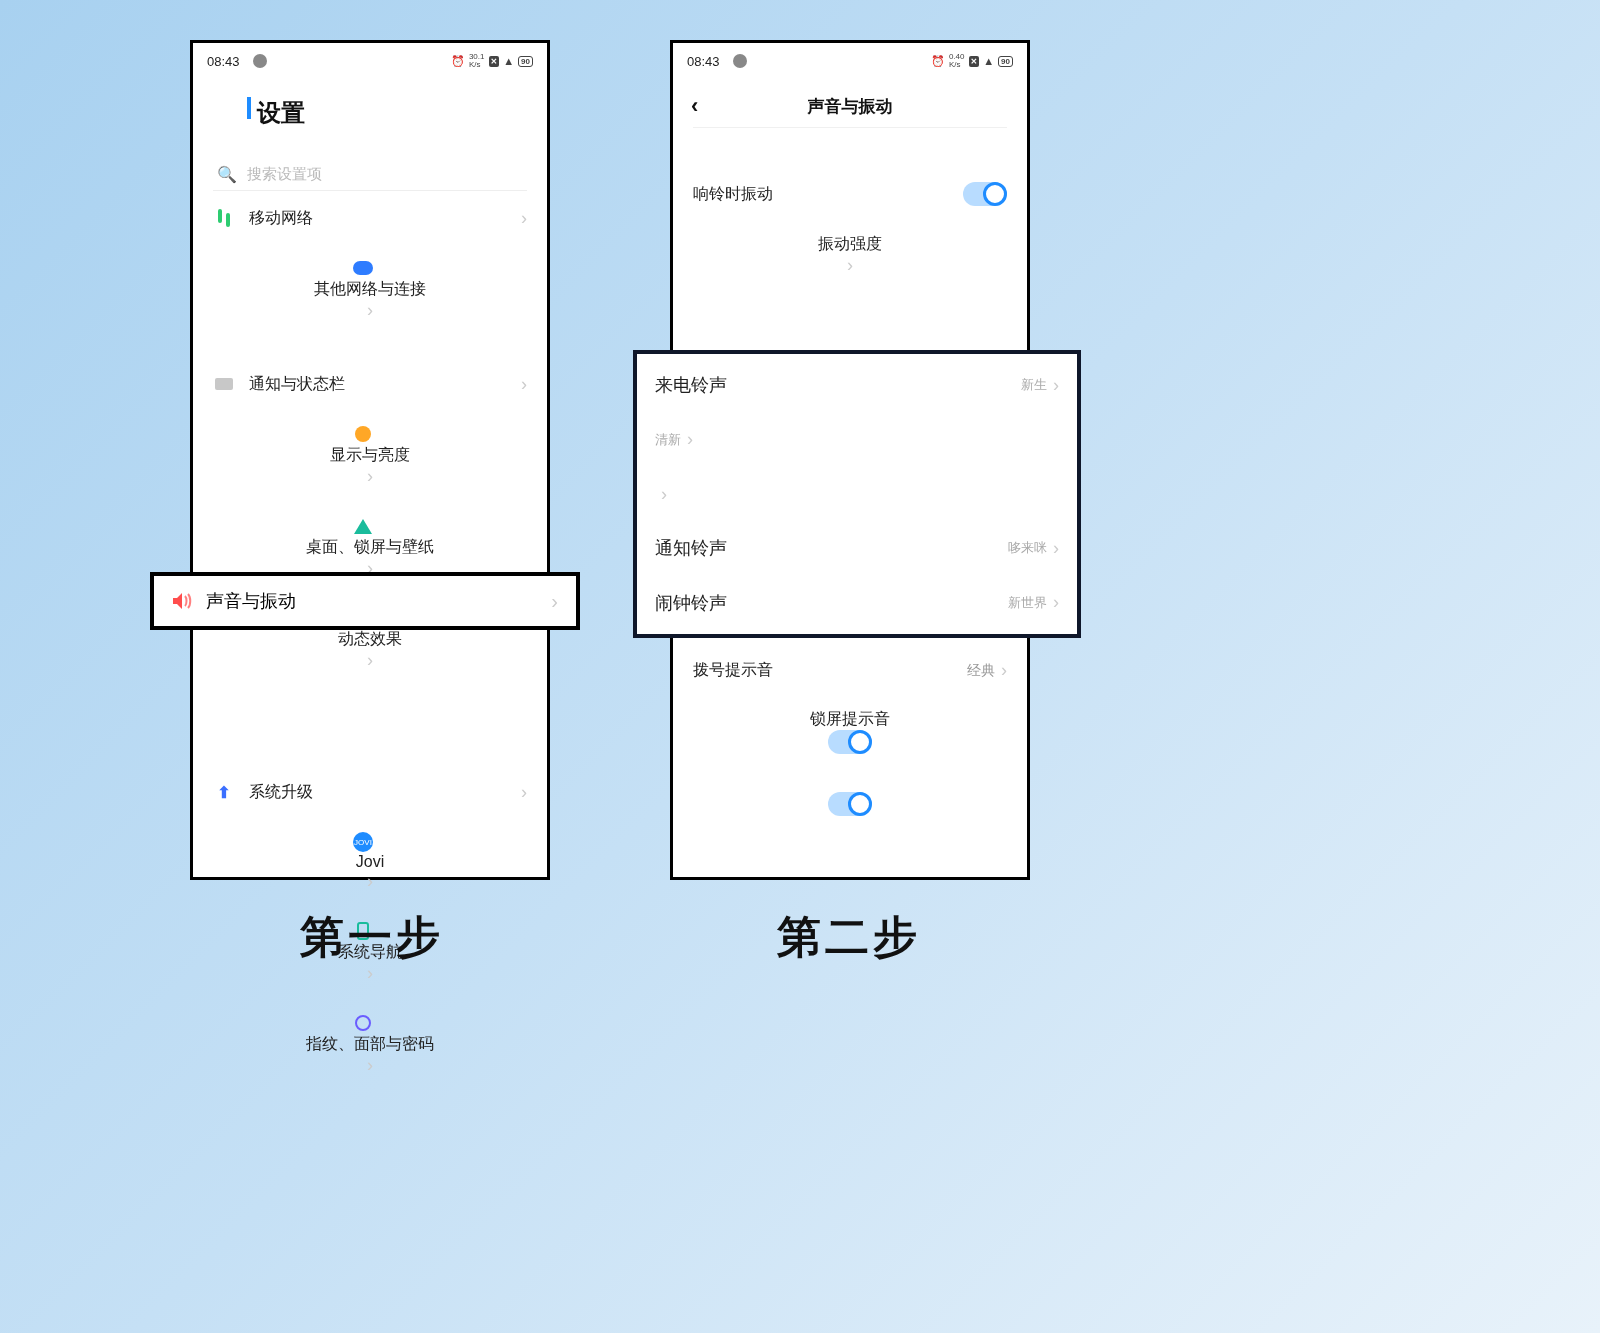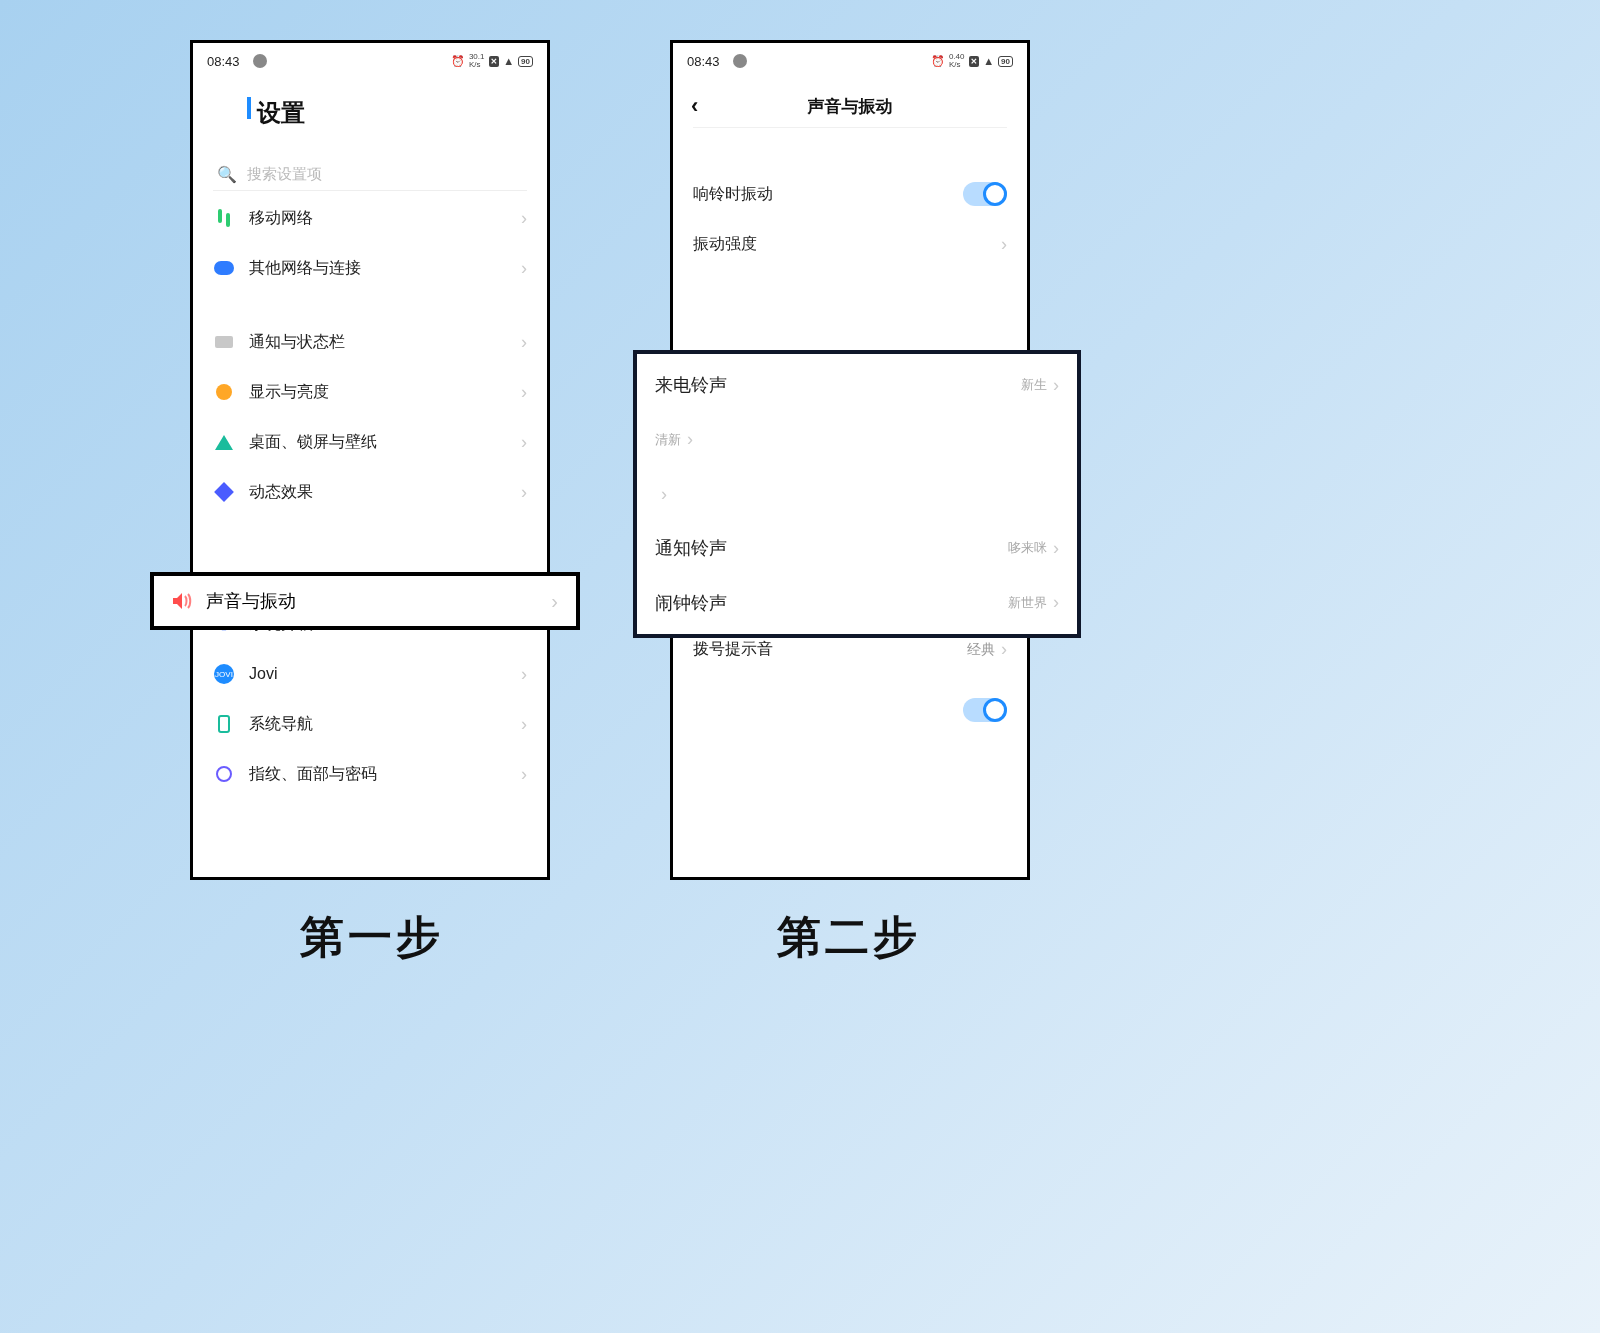--- a/index.html
+++ b/index.html
@@ -54,21 +54,21 @@
   }
   .group-sep { height: 24px; }
   .row {
     display:flex; align-items:center;
     padding: 14px 20px;
     font-size: 16px;
     color:#222;
     cursor:pointer;
     position:relative;
   }
-  .row + .row { border-top: none; }
+  .row + .row { border-top: none; flex-direction: column; }
   .row .icon {
     width: 22px; height: 22px;
     margin-right: 14px;
     display:flex; align-items:center; justify-content:center;
     font-size: 16px;
   }
   .row .label { flex:1; }
   .row .value { color:#999; font-size:14px; margin-right:6px; }
   .row .chev { color:#ccc; font-size:18px; }
   .divider-thin { height:1px; background:#f0f0f0; margin: 0 20px; }
@@ -314,20 +314,24 @@
     <span class="toggle off" style="opacity:.5"></span>
   </div>
 
   <div style="height:20px"></div>
 
   <div class="row">
     <span class="label">拨号提示音</span>
     <span class="value">经典</span>
     <span class="chev">›</span>
   </div>
+  <div class="row">
+    <span class="label">锁屏提示音</span>
+    <span class="toggle on"></span>
+  </div>
   <div class="row" style="padding-bottom:0;">
     <span class="label"></span>
     <span class="toggle on" style="transform:translateY(10px)"></span>
   </div>
 </div>
 
 <div class="highlight-overlay-right">
   <div class="hl-row">
     <span class="label">来电铃声</span>
     <span class="value">新生</span>

